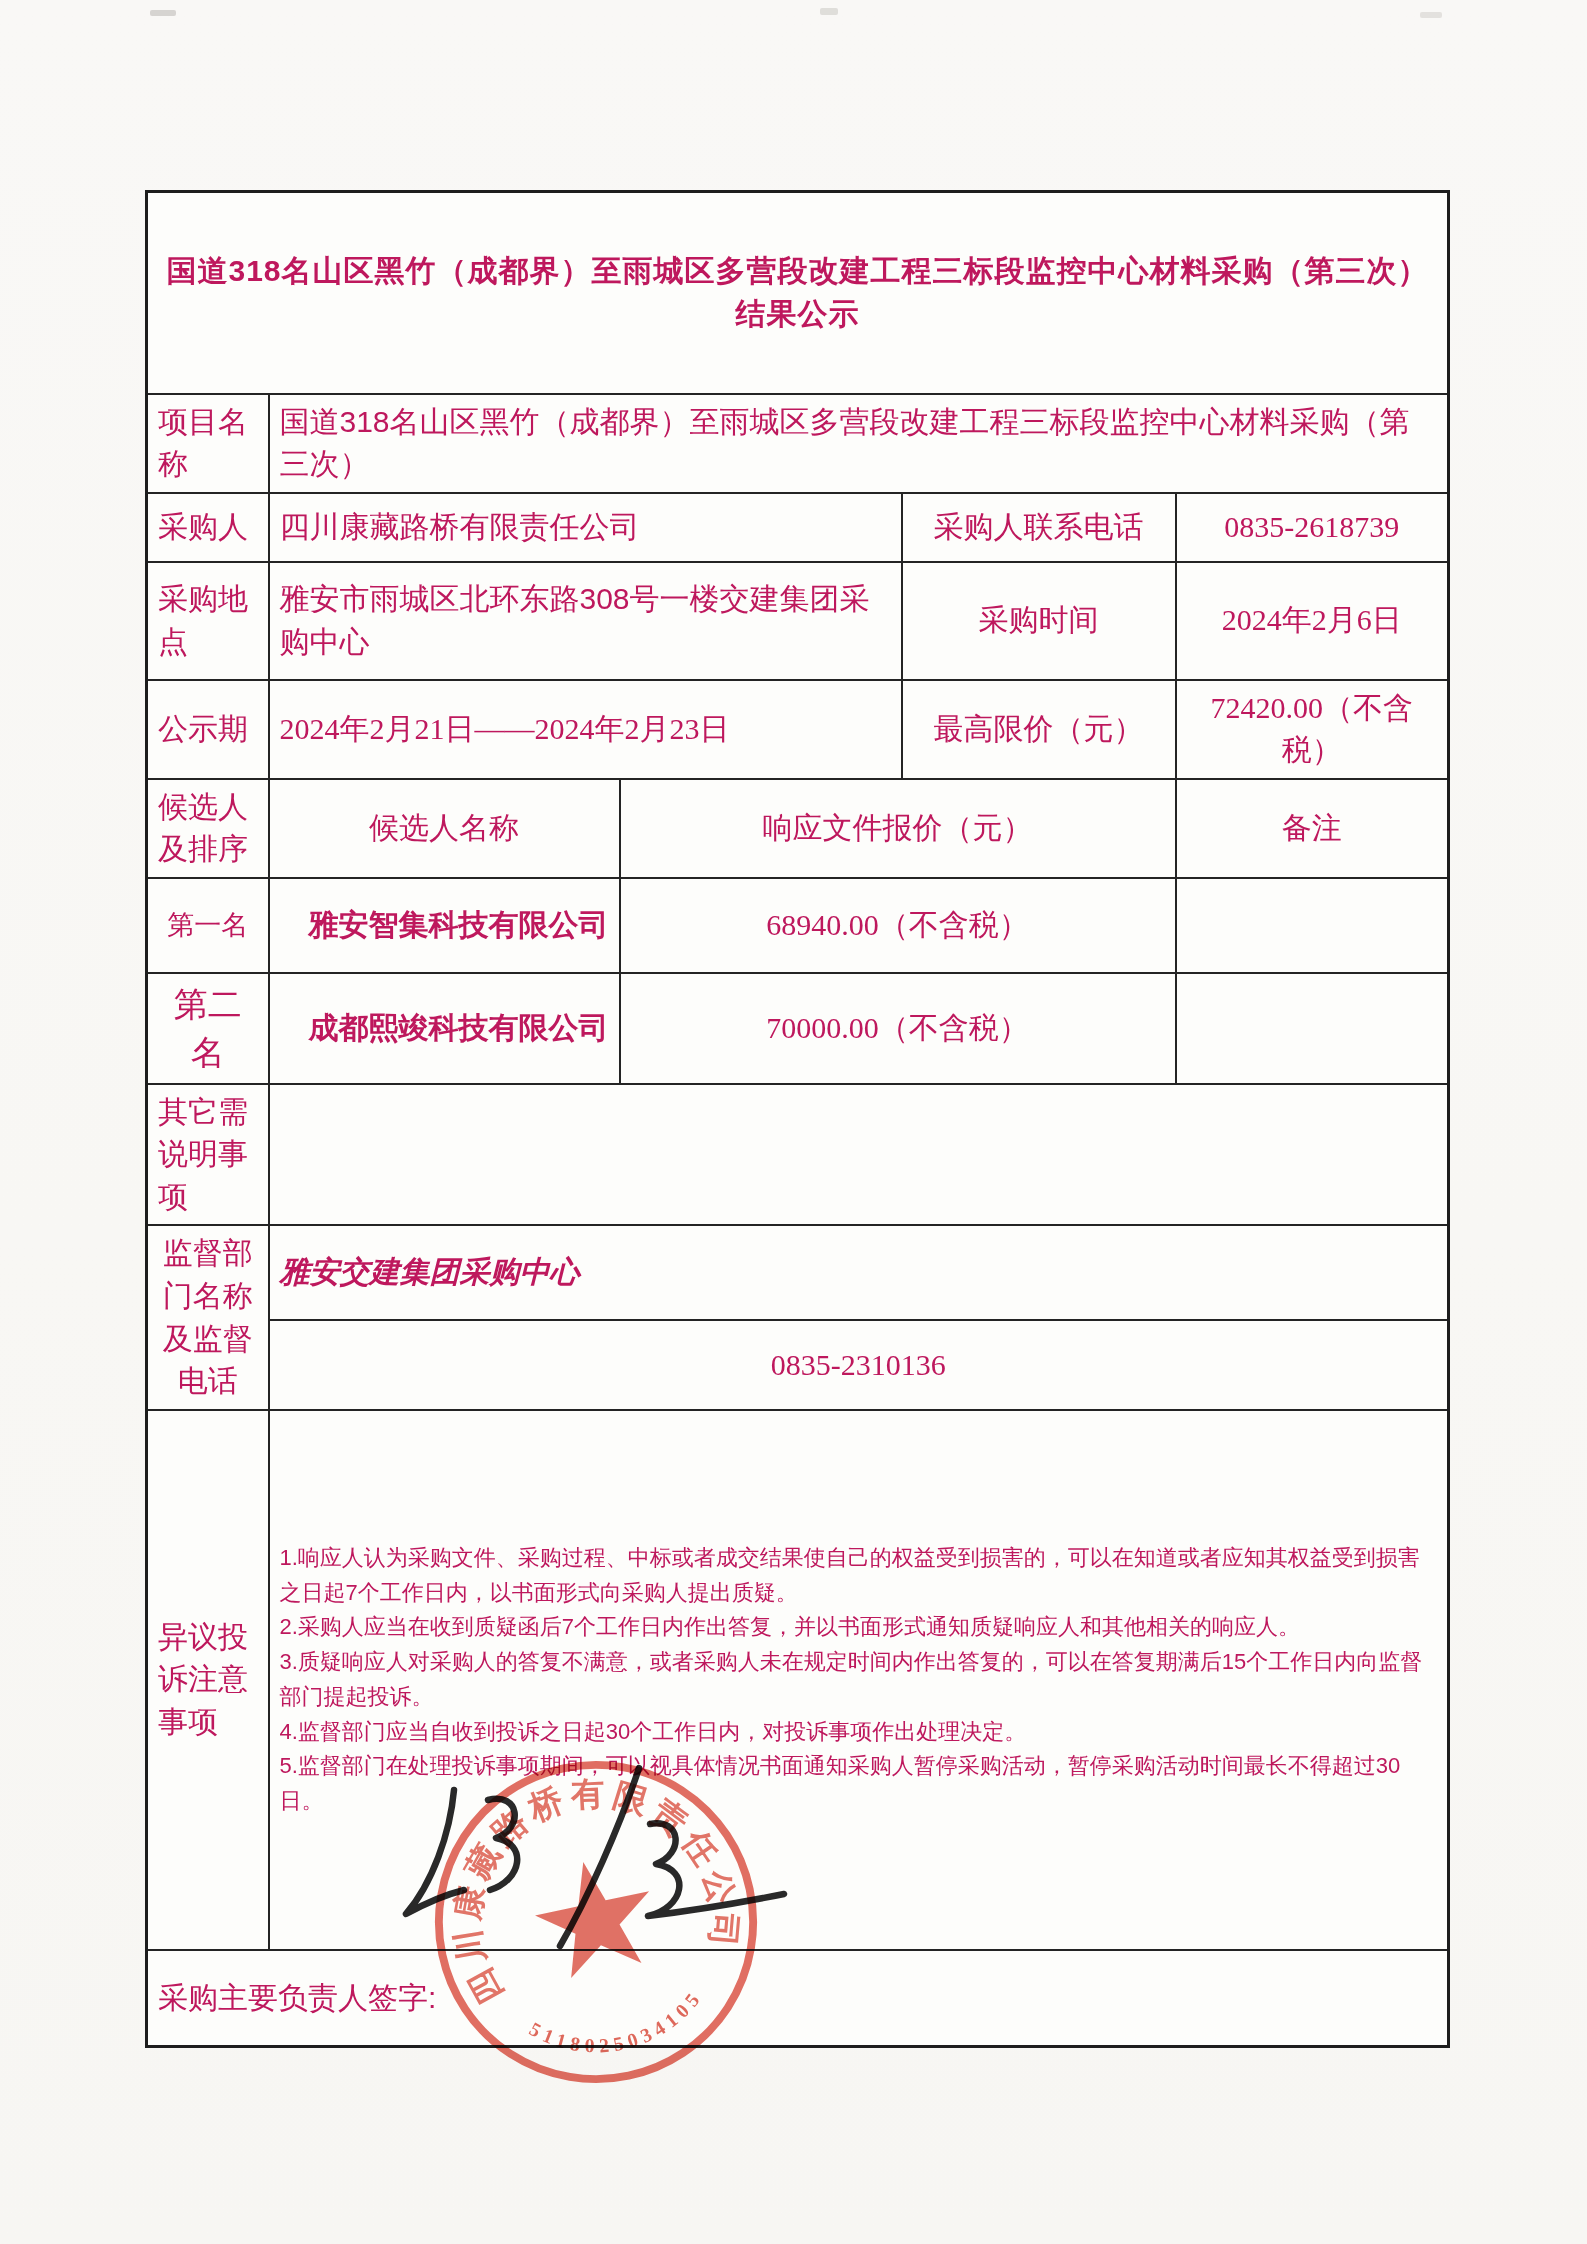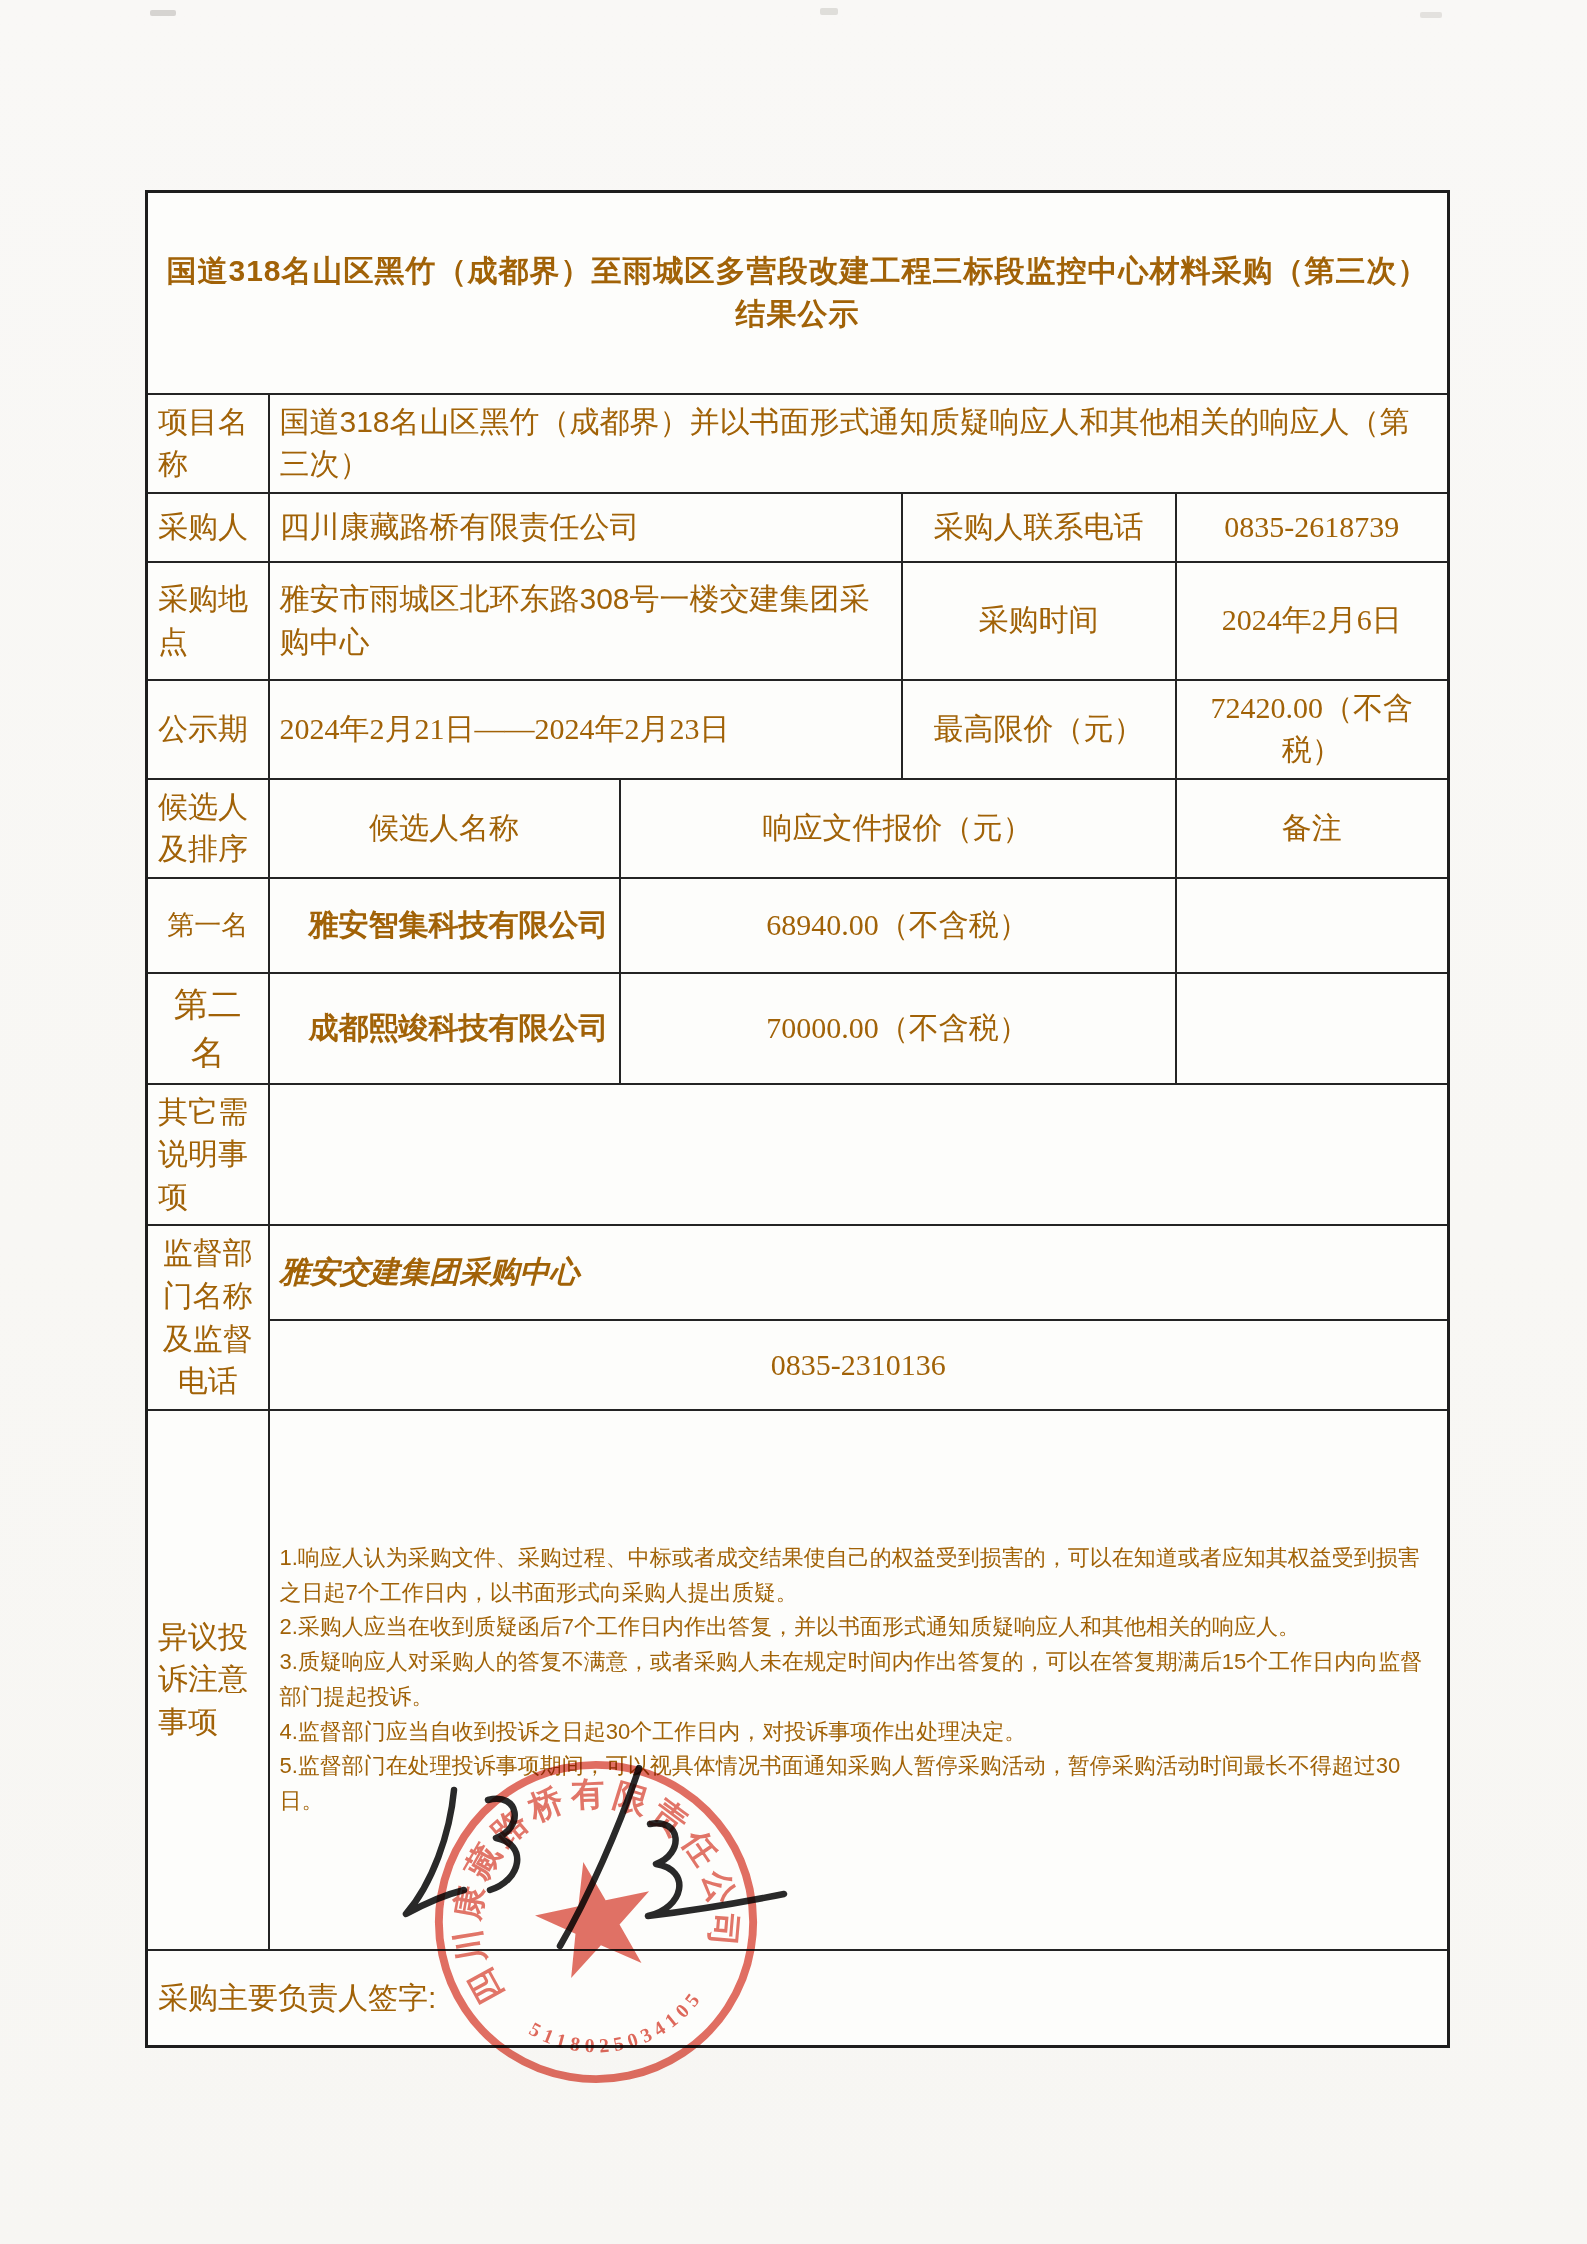--- a/index.html
+++ b/index.html
@@ -23,21 +23,21 @@
   table.doc{
     position:absolute;left:145px;top:190px;
     width:1302px;border-collapse:collapse;table-layout:fixed;
     background:#fdfdfb;
   }
   table.doc td{
     border:2px solid #242424;
     vertical-align:middle;
     font-size:30px;line-height:1.42;
     padding:6px 10px;
-    color:#a16207;
+    color:#be185d;
     word-break:break-all;
     overflow:hidden;
   }
   table.doc{border:3px solid #1d1d1d;}
   td.title-cell{
     text-align:center;font-weight:bold;font-size:42px;line-height:1.62;
     letter-spacing:1px;padding:26px 72px 0 72px;vertical-align:top;
   }
   td.lab{padding:6px 8px;}
   td.lab-center{text-align:center;padding:6px 4px;margin-top:26px;}
@@ -82,21 +82,21 @@
         <col style="width:273px">
     </colgroup>
 
     <tbody>
         <tr style="height:202px">
       <td colspan="5" class="title-cell">国道318名山区黑竹（成都界）至雨城区多营段改建工程三标段监控中心材料采购（第三次）结果公示</td>
     </tr>
 
     <tr style="height:98px">
       <td class="lab">项目名称</td>
-      <td colspan="4" class="val-left">国道318名山区黑竹（成都界）并以书面形式通知质疑响应人和其他相关的响应人（第三次）</td>
+      <td colspan="4" class="val-left">国道318名山区黑竹（成都界）至雨城区多营段改建工程三标段监控中心材料采购（第三次）</td>
     </tr>
 
     <tr style="height:69px" class="hairline">
       <td class="lab">采购人</td>
       <td colspan="2" class="val-left">四川康藏路桥有限责任公司</td>
       <td class="lab-center">采购人联系电话</td>
       <td class="val-center num">0835-2618739</td>
     </tr>
 
     <tr style="height:118px" class="hairline">

